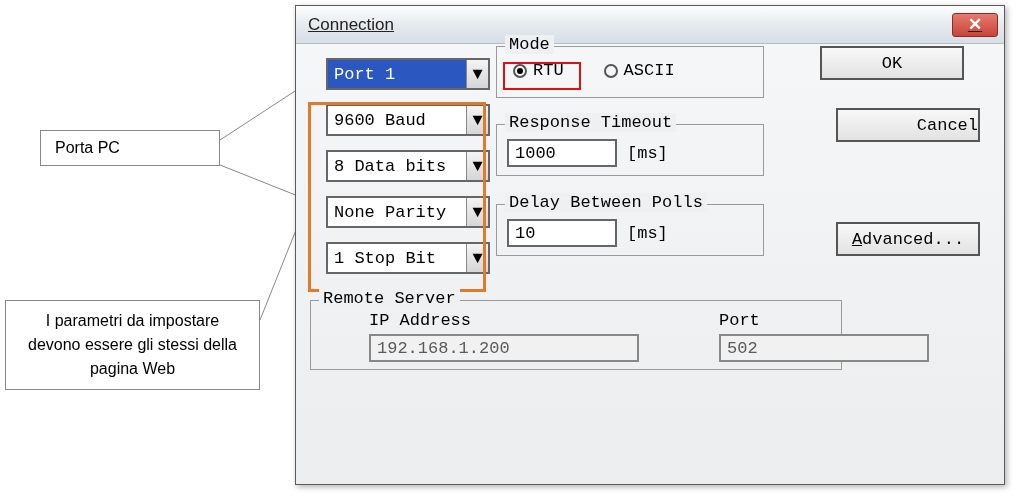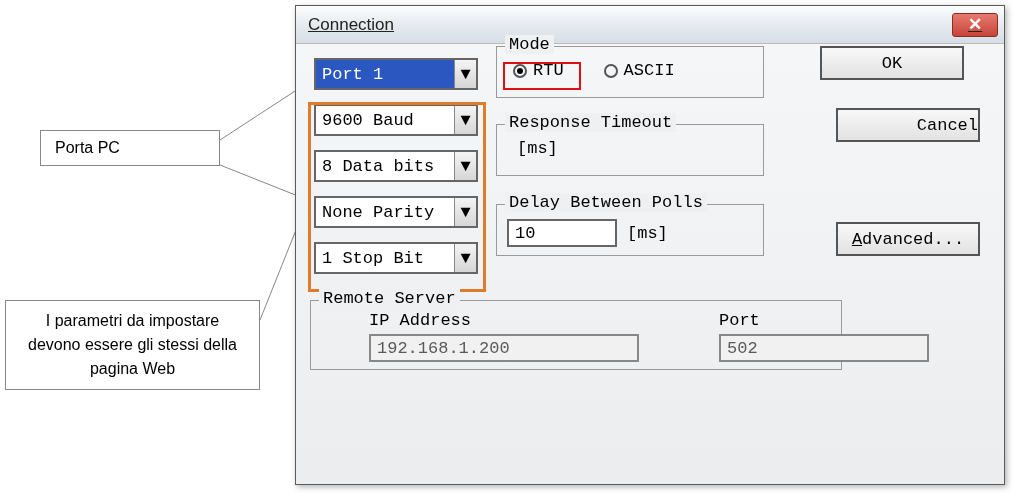--- a/index.html
+++ b/index.html
@@ -75,20 +75,21 @@
     .combo {
       width: 164px;
       height: 32px;
       border: 2px solid #666;
       background: #fff;
       display: flex;
       align-items: stretch;
       font-family: "Courier New", monospace;
       font-size: 17px;
       margin-bottom: 14px;
+      margin-left: 12px;
     }
     .combo .val {
       flex: 1;
       padding: 4px 6px;
       display: flex;
       align-items: center;
     }
     .combo .val.sel { background: #2a57c0; color: #fff; }
     .combo .arrow {
       width: 22px;
@@ -248,20 +249,21 @@
           <span class="radio"></span>
           <span>ASCII</span>
         </div>
       </div>
     </div>
     <div class="red-box"></div>
 
     <div class="fieldset resp-box">
       <span class="legend">Response Timeout</span>
       <div style="display:flex; align-items:center; padding-top:6px;">
+        <input class="input-num" value="1000" style="">
         <span class="unit">[ms]</span>
       </div>
     </div>
 
     <div class="fieldset delay-box">
       <span class="legend">Delay Between Polls</span>
       <div style="display:flex; align-items:center; padding-top:6px;">
         <input class="input-num" value="10" style="">
         <span class="unit">[ms]</span>
       </div>

